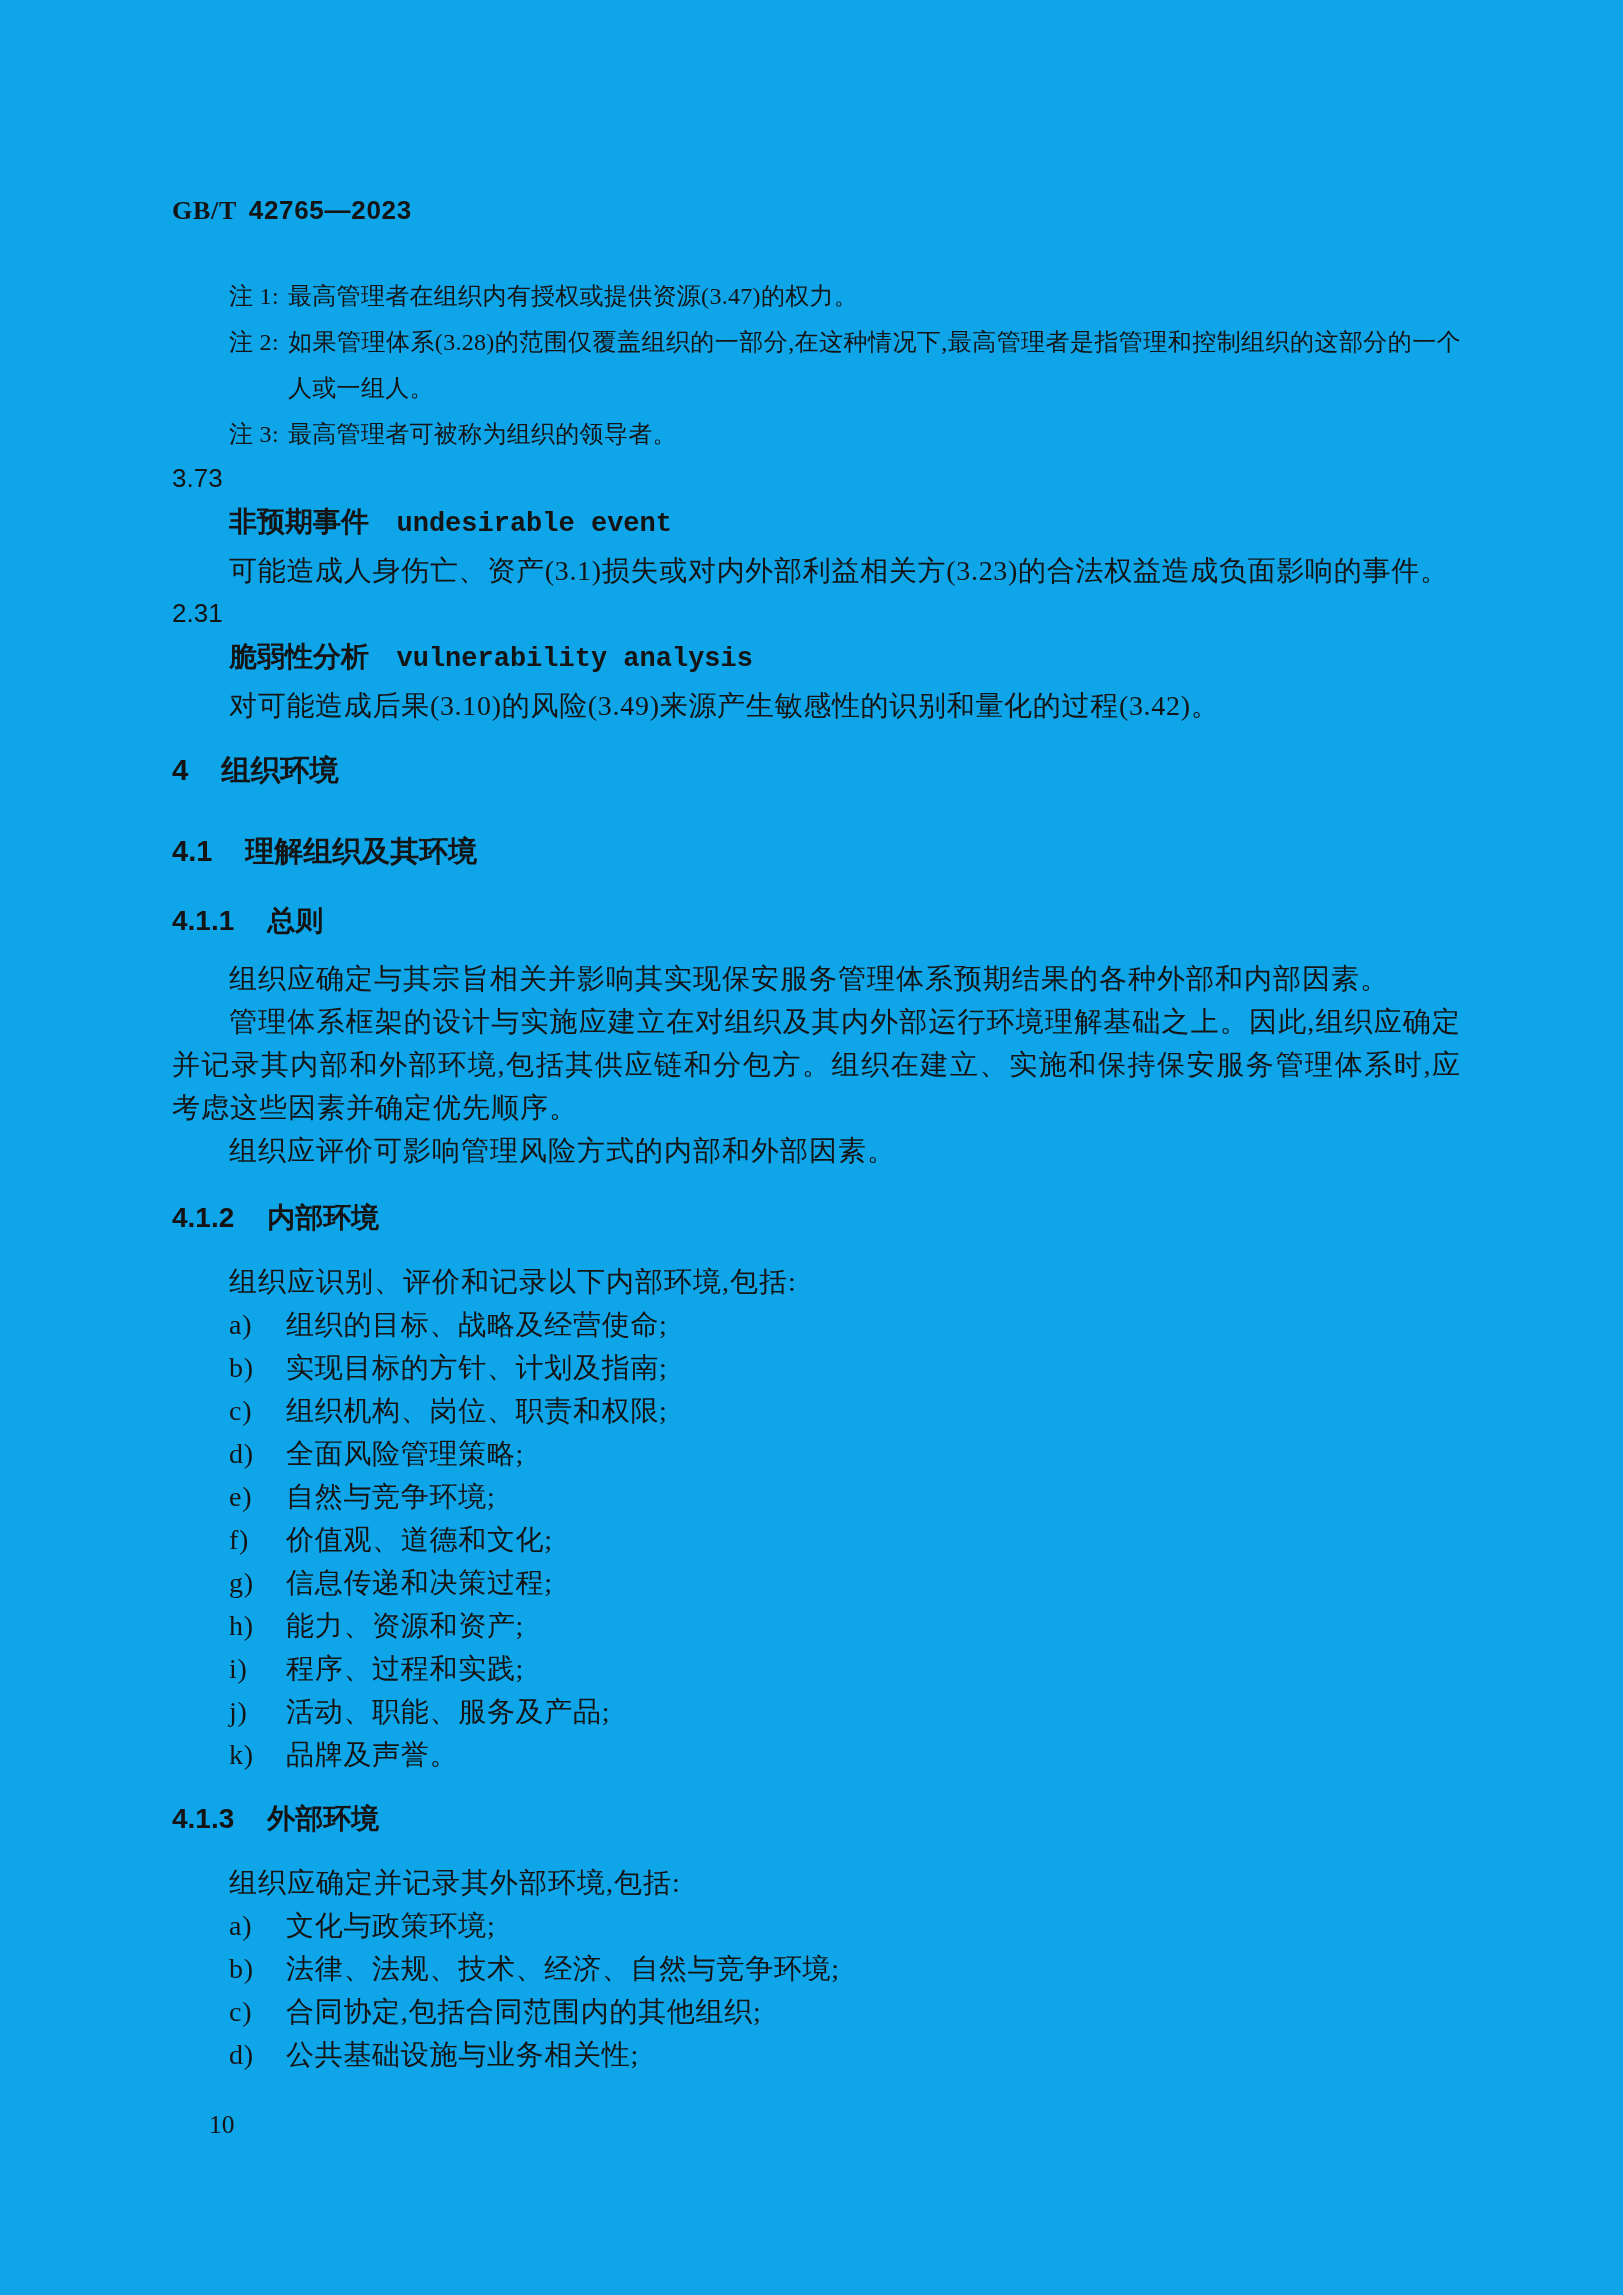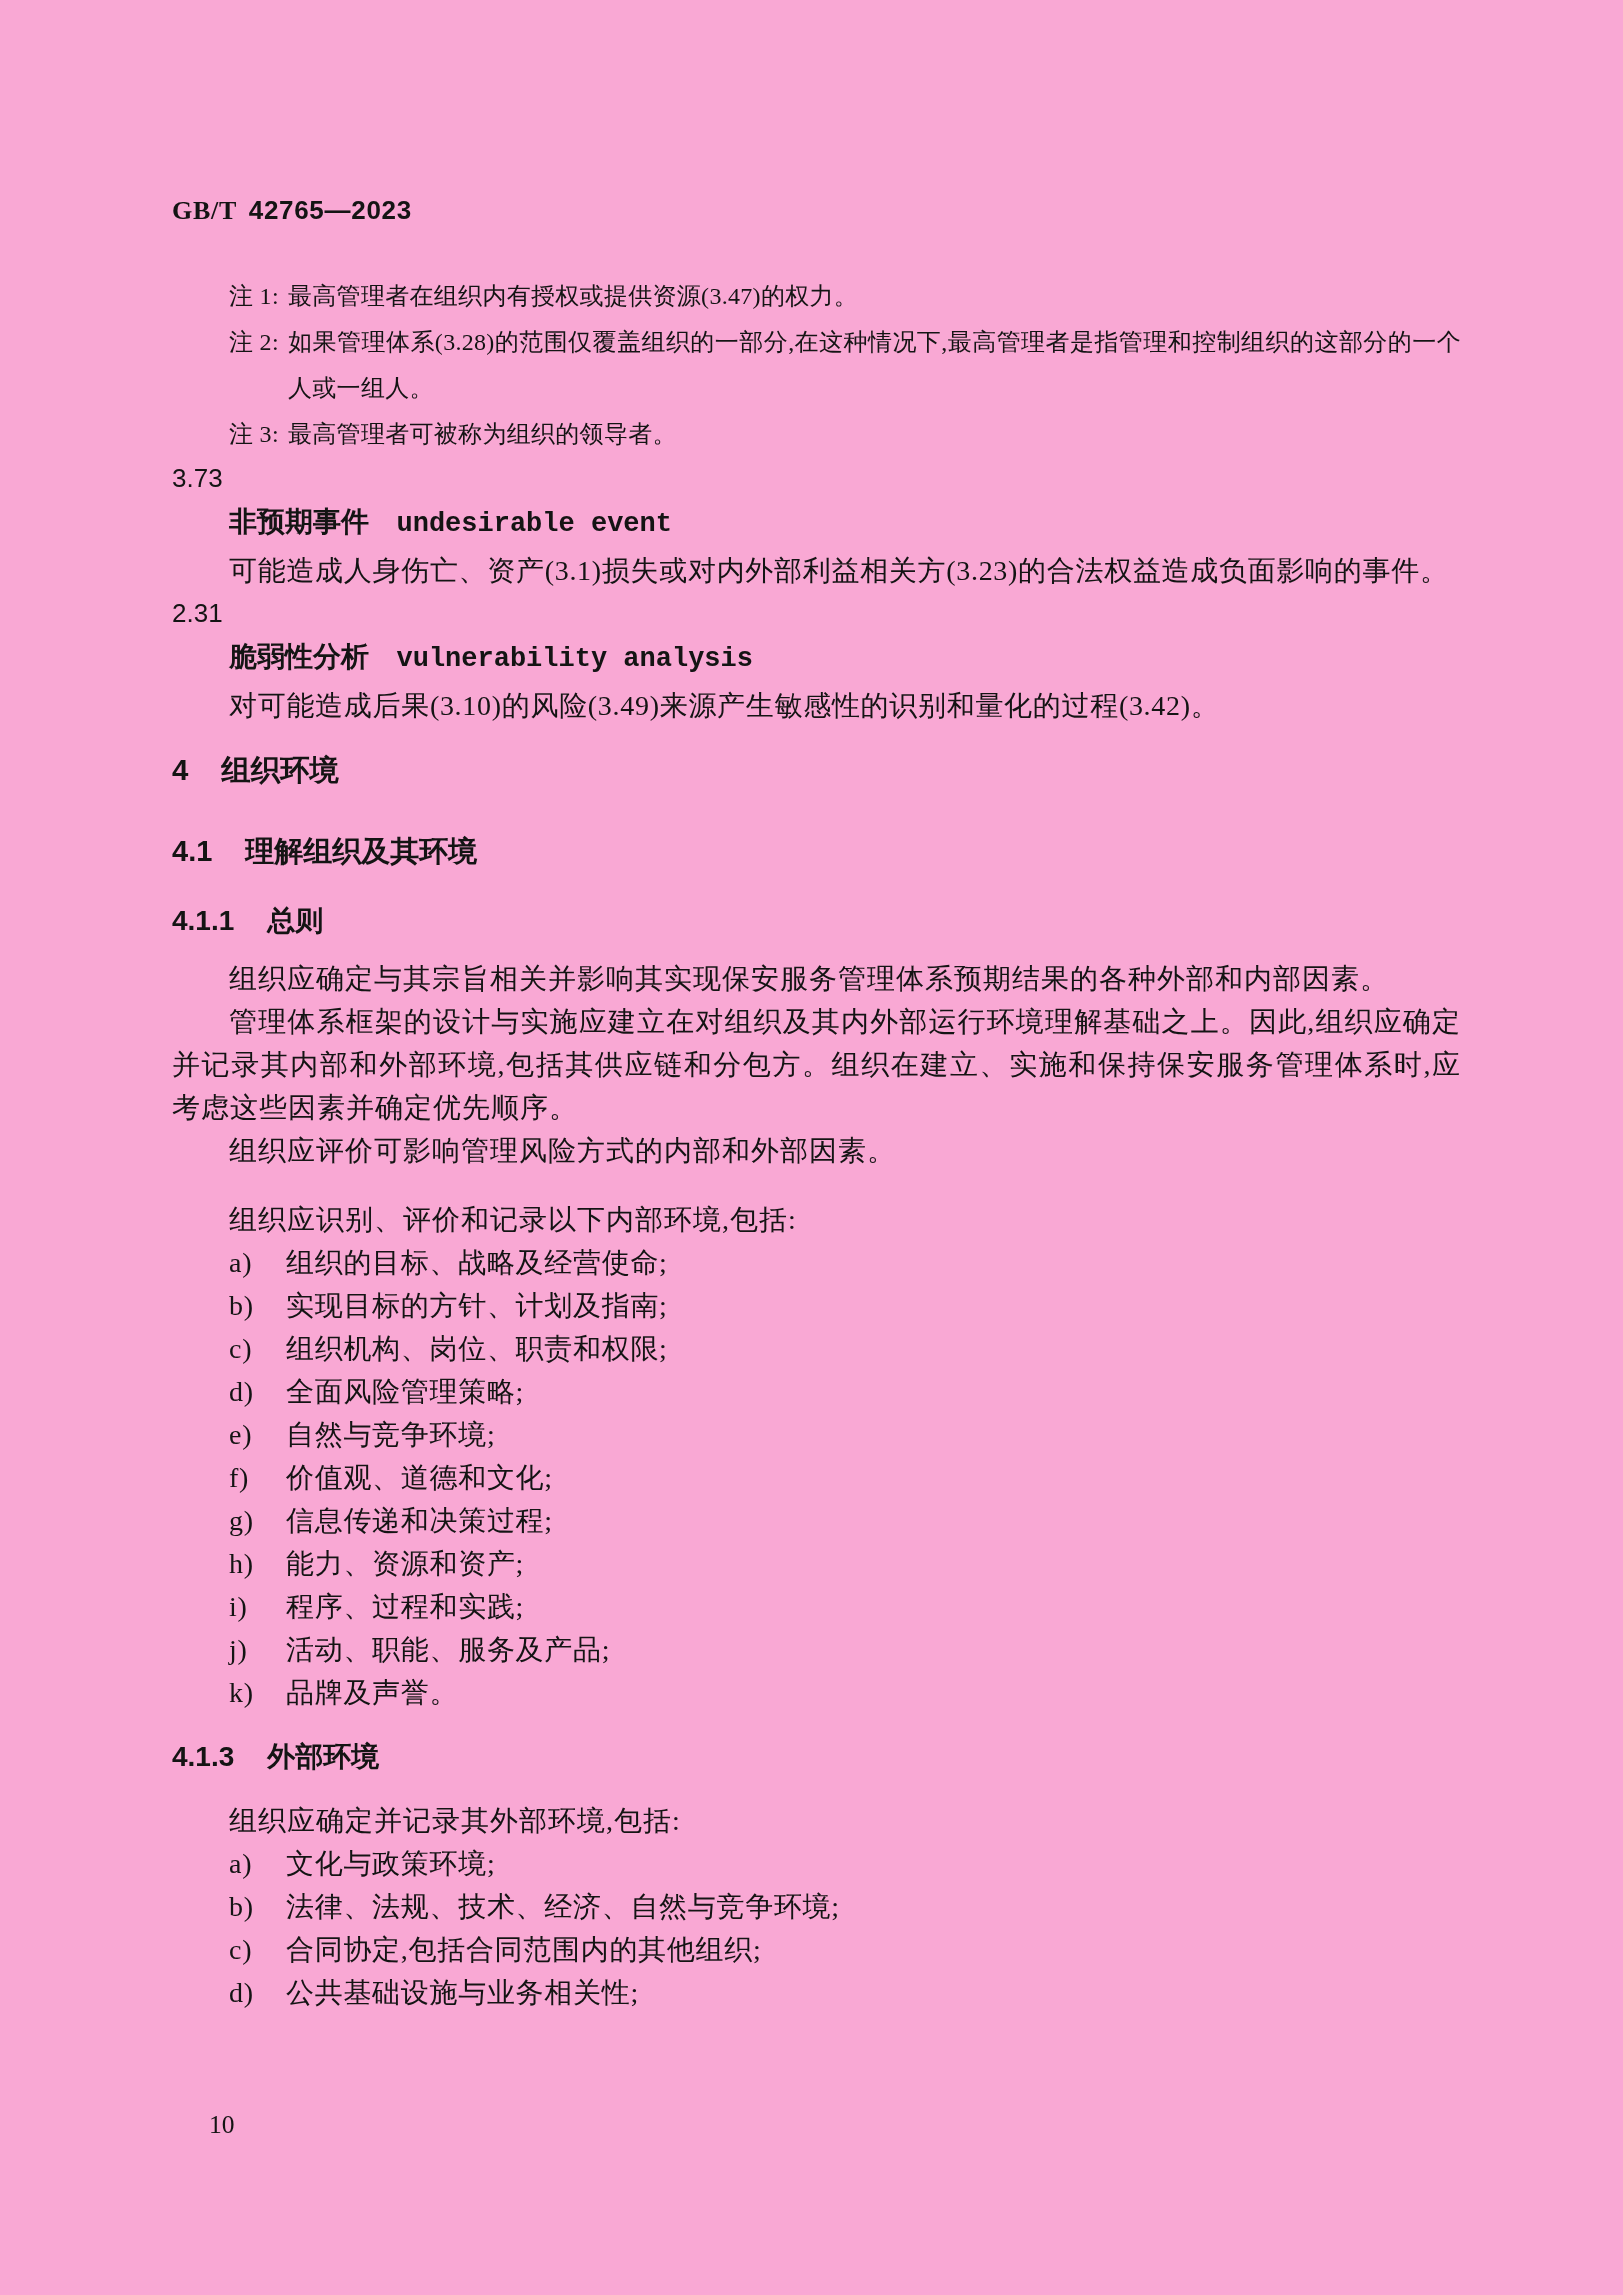--- a/index.html
+++ b/index.html
@@ -4,21 +4,21 @@
 <style>
   html, body {
     margin: 0;
     padding: 0;
     background: #ffffff;
   }
   .page {
     position: relative;
     width: 1623px;
     height: 2295px;
-    background: #f9a8d4;
+    background: #0ea5e9;
     color: #141414;
     font-family: "Liberation Serif", "DejaVu Serif", serif;
     overflow: hidden;
   }
   .content {
     position: absolute;
     left: 172px;
     top: 196px;
     width: 1289px;
   }
@@ -172,20 +172,21 @@
     <h1 class="clause-h clause-4"><span class="h-num">4</span><span class="h-title">组织环境</span></h1>
 
     <h2 class="clause-h clause-4-1"><span class="h-num">4.1</span><span class="h-title">理解组织及其环境</span></h2>
 
     <h3 class="clause-h clause-4-1-1"><span class="h-num">4.1.1</span><span class="h-title">总则</span></h3>
 
     <p class="para para-first">组织应确定与其宗旨相关并影响其实现保安服务管理体系预期结果的各种外部和内部因素。</p>
     <p class="para">管理体系框架的设计与实施应建立在对组织及其内外部运行环境理解基础之上。因此,组织应确定并记录其内部和外部环境,包括其供应链和分包方。组织在建立、实施和保持保安服务管理体系时,应考虑这些因素并确定优先顺序。</p>
     <p class="para">组织应评价可影响管理风险方式的内部和外部因素。</p>
 
+    <h3 class="clause-h clause-4-1-2"><span class="h-num">4.1.2</span><span class="h-title">内部环境</span></h3>
 
     <p class="para intro">组织应识别、评价和记录以下内部环境,包括:</p>
 
     <div class="itemized">
       <p class="list-item"><span class="li-label">a)</span><span>组织的目标、战略及经营使命;</span></p>
       <p class="list-item"><span class="li-label">b)</span><span>实现目标的方针、计划及指南;</span></p>
       <p class="list-item"><span class="li-label">c)</span><span>组织机构、岗位、职责和权限;</span></p>
       <p class="list-item"><span class="li-label">d)</span><span>全面风险管理策略;</span></p>
       <p class="list-item"><span class="li-label">e)</span><span>自然与竞争环境;</span></p>
       <p class="list-item"><span class="li-label">f)</span><span>价值观、道德和文化;</span></p>

